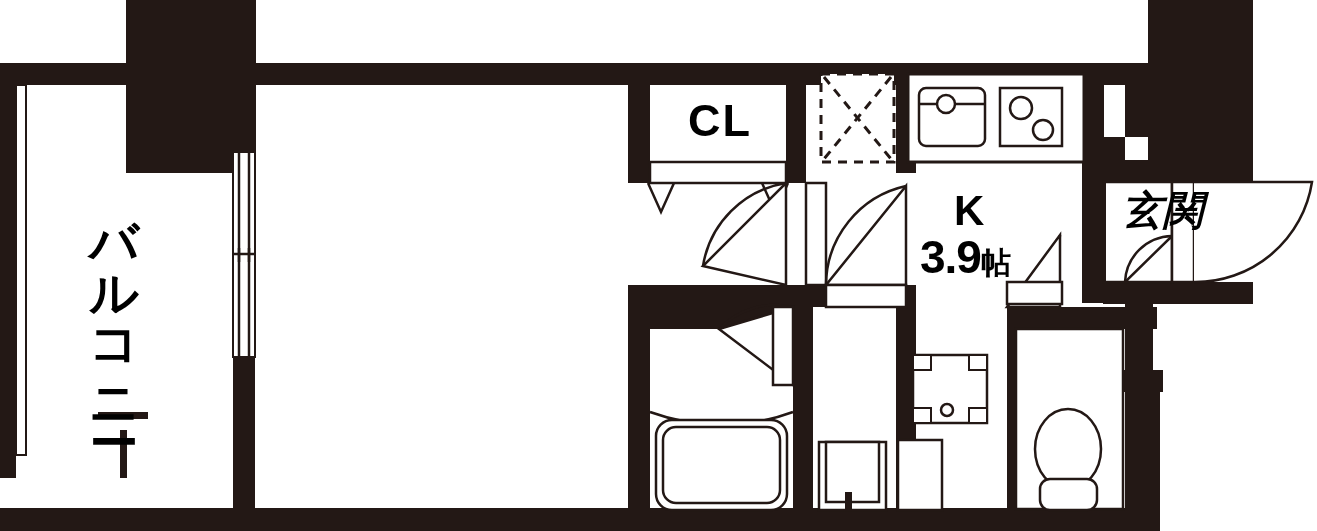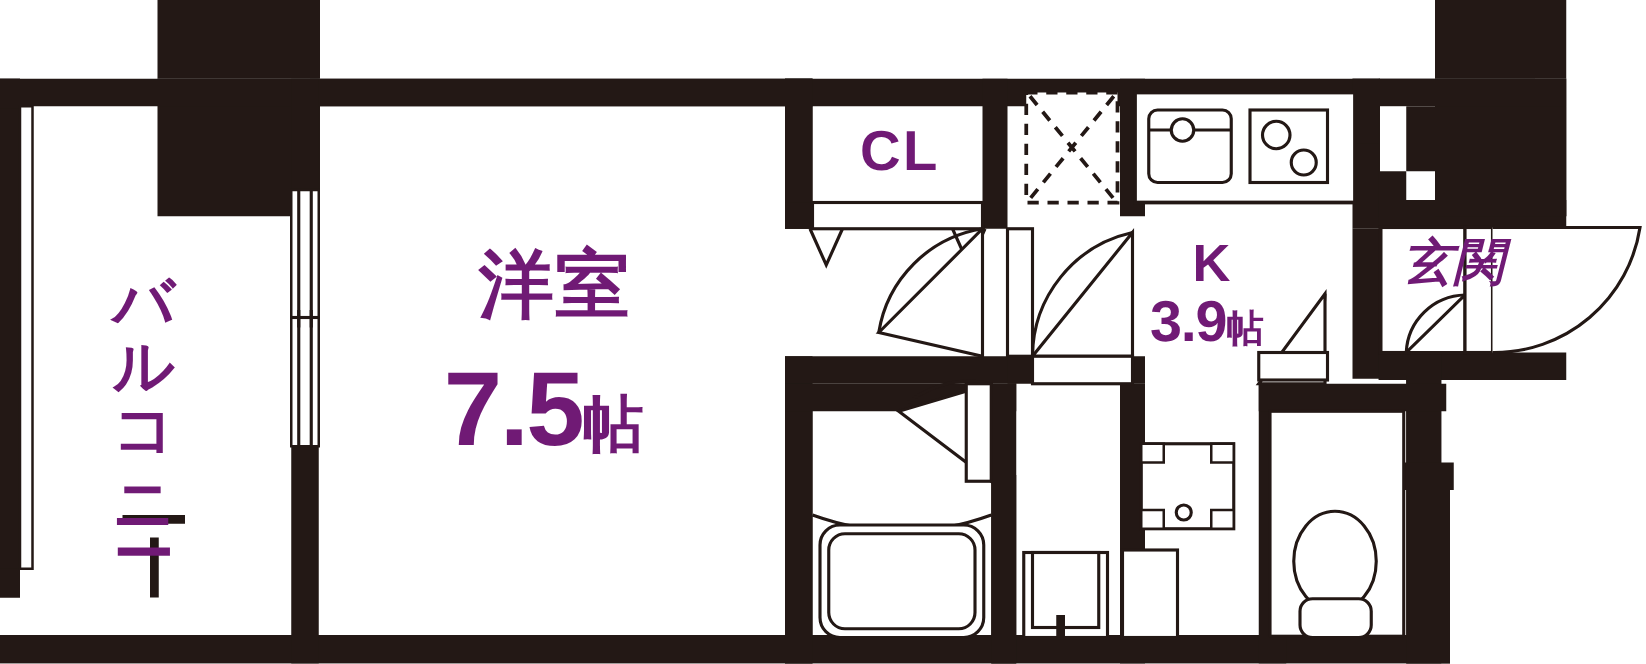--- a/index.html
+++ b/index.html
@@ -1,20 +1,20 @@
 <!DOCTYPE html>
 <html><head>
 <meta charset="utf-8">
 <title>Floor Plan</title>
 <style>
   html,body{margin:0;padding:0;background:#ffffff;}
   body{font-family:"Liberation Sans","DejaVu Sans",sans-serif;}
   #plan-wrap{position:relative;width:1317px;height:531px;background:#ffffff;overflow:hidden;}
   #plan-svg{display:block;width:1317px;height:531px;}
-  .lbl{position:absolute;color:#701a75;font-weight:700;line-height:1;white-space:nowrap;}
+  .lbl{position:absolute;color:#000000;font-weight:700;line-height:1;white-space:nowrap;}
   #label-balcony{
     left:90px;top:186px;
     font-size:49px;letter-spacing:2px;
     writing-mode:vertical-rl;text-orientation:upright;
     font-weight:700;
   }
   #label-room-name{left:383px;top:198px;font-size:60px;letter-spacing:1px;}
   #label-room-size{left:355px;top:285px;font-size:84px;letter-spacing:-2px;}
   #label-room-size .unit{font-size:49px;}
   #label-cl{left:688px;top:98px;font-size:45px;letter-spacing:2px;font-weight:700;}
@@ -215,23 +215,21 @@
     </g>
 
     <g>
       <rect x="1104" y="182" width="2" height="100" fill="#231815"></rect>
     </g>
 
   </svg>
 
   <div class="lbl" id="label-balcony">バルコニー</div>
 
-  <div class="lbl" id="label-room-name">洋室</div>
-
-  <div class="lbl" id="label-room-size"><span>7.5</span><span class="unit">帖</span></div>
+
 
   <div class="lbl" id="label-cl">CL</div>
 
   <div class="lbl" id="label-k">K</div>
 
   <div class="lbl" id="label-k-size"><span>3.9</span><span class="unit">帖</span></div>
 
   <div class="lbl" id="label-genkan">玄関</div>
 
 </div>

